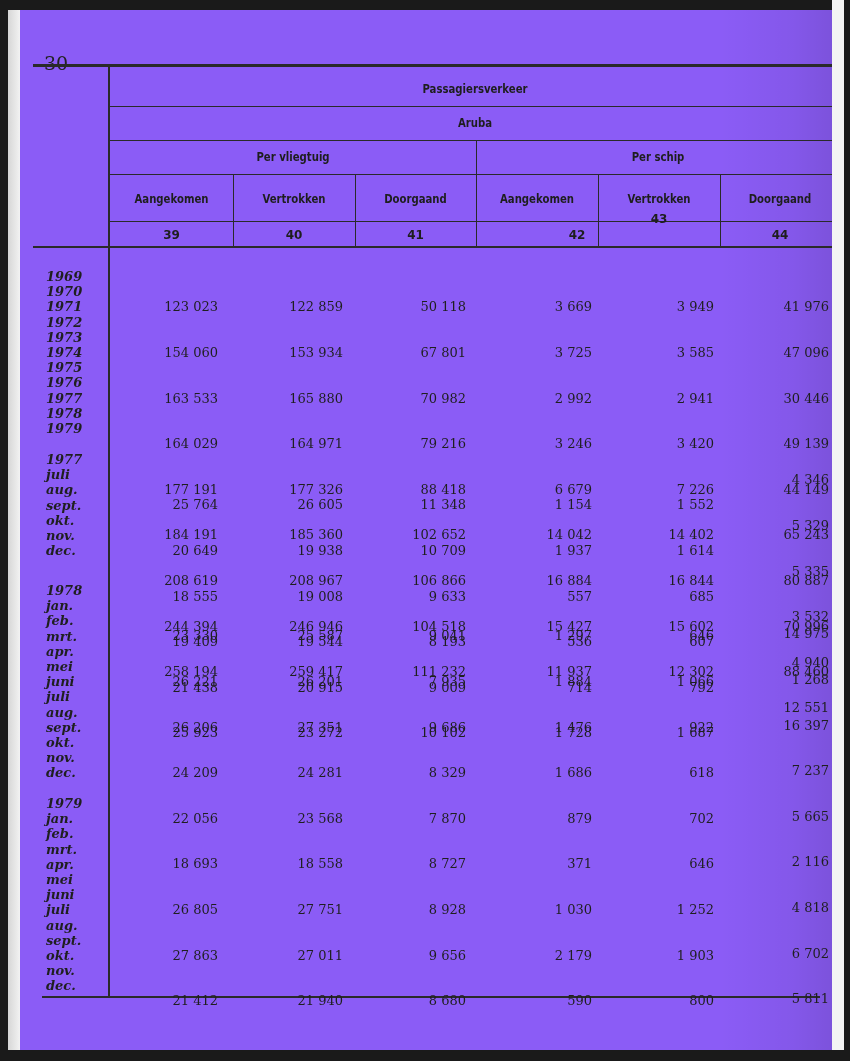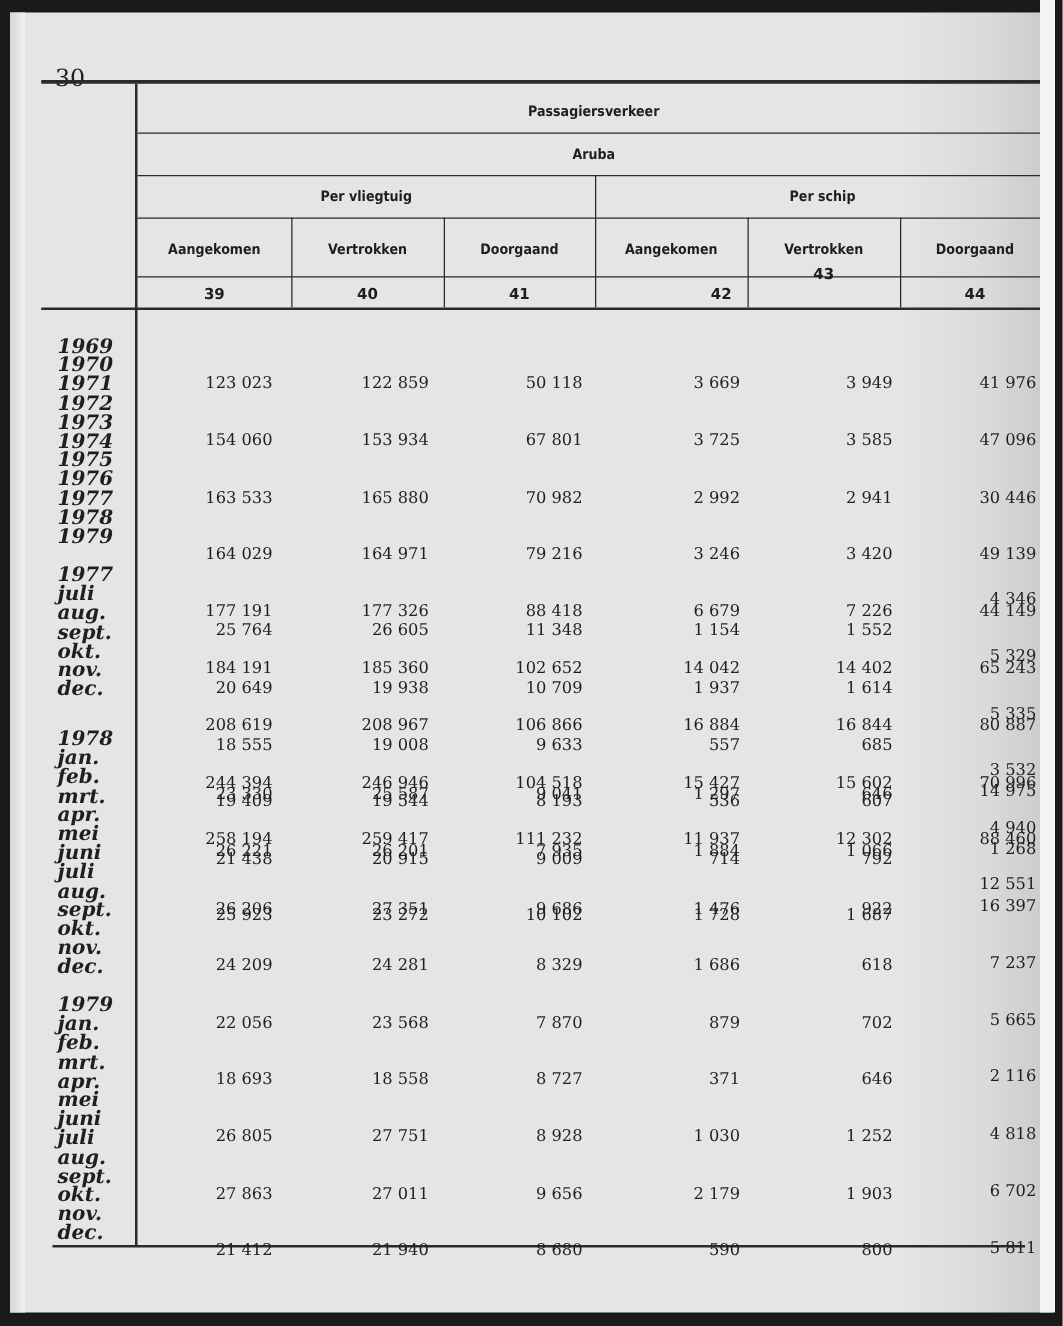--- a/index.html
+++ b/index.html
@@ -1,27 +1,27 @@
 <!DOCTYPE html>
 <html><head>
 <meta charset="utf-8">
 <style>
   html,body{margin:0;padding:0;}
   body{width:850px;height:1061px;position:relative;overflow:hidden;background:#1a1a1a;font-family:"DejaVu Serif",serif;}
-  .page{position:absolute;left:8px;top:10px;width:834px;height:1040px;background:#e5e5e5;}
+  .page{position:absolute;left:8px;top:10px;width:834px;height:1040px;background:#8b5cf6;}
   .page-edge{position:absolute;left:0;top:0;width:12px;height:100%;background:linear-gradient(90deg,#d6d6d6,#f2f2f2);}
   .right-shade{position:absolute;left:712px;top:0;width:122px;height:100%;background:linear-gradient(90deg,rgba(0,0,0,0) 0%,rgba(0,0,0,0.05) 60%,rgba(0,0,0,0.12) 100%);}
   .right-strip{position:absolute;left:832px;top:0;width:12px;height:1050px;background:#f4f4f4;}
   .pagenum{position:absolute;left:36px;top:42px;font-family:"DejaVu Serif",serif;font-size:19px;color:#222;}
   .running-title{position:absolute;right:16px;top:42px;font-family:"DejaVu Serif",serif;font-weight:bold;font-size:15.5px;color:#222;letter-spacing:0.2px;}
   .hline{position:absolute;background:#2a2a2a;}
   .vline{position:absolute;background:#2a2a2a;width:1px;}
   .hdr{position:absolute;font-family:"DejaVu Sans",sans-serif;font-weight:bold;font-size:11.5px;color:#1e1e1e;text-align:center;transform:scaleX(0.88);}
   .colnum{position:absolute;font-family:"DejaVu Sans",sans-serif;font-weight:bold;font-size:12px;color:#1e1e1e;text-align:center;}
-  .stub{position:absolute;left:38px;width:70px;font-family:"DejaVu Serif",serif;font-style:italic;font-weight:bold;font-size:16px;line-height:15.2px;color:#1f1f1f;}
+  .stub{position:absolute;left:38px;width:70px;font-family:"DejaVu Serif",serif;font-style:italic;font-weight:bold;font-size:13px;line-height:15.2px;color:#1f1f1f;}
   .cell{position:absolute;text-align:right;font-family:"DejaVu Serif",serif;font-size:13px;line-height:15.2px;color:#1f1f1f;white-space:pre;}
   .row{height:15.2px;}
 </style>
 </head>
 <body>
 
 <div class="page">
   <div class="page-edge"></div>
   <div class="right-shade"></div>
 

